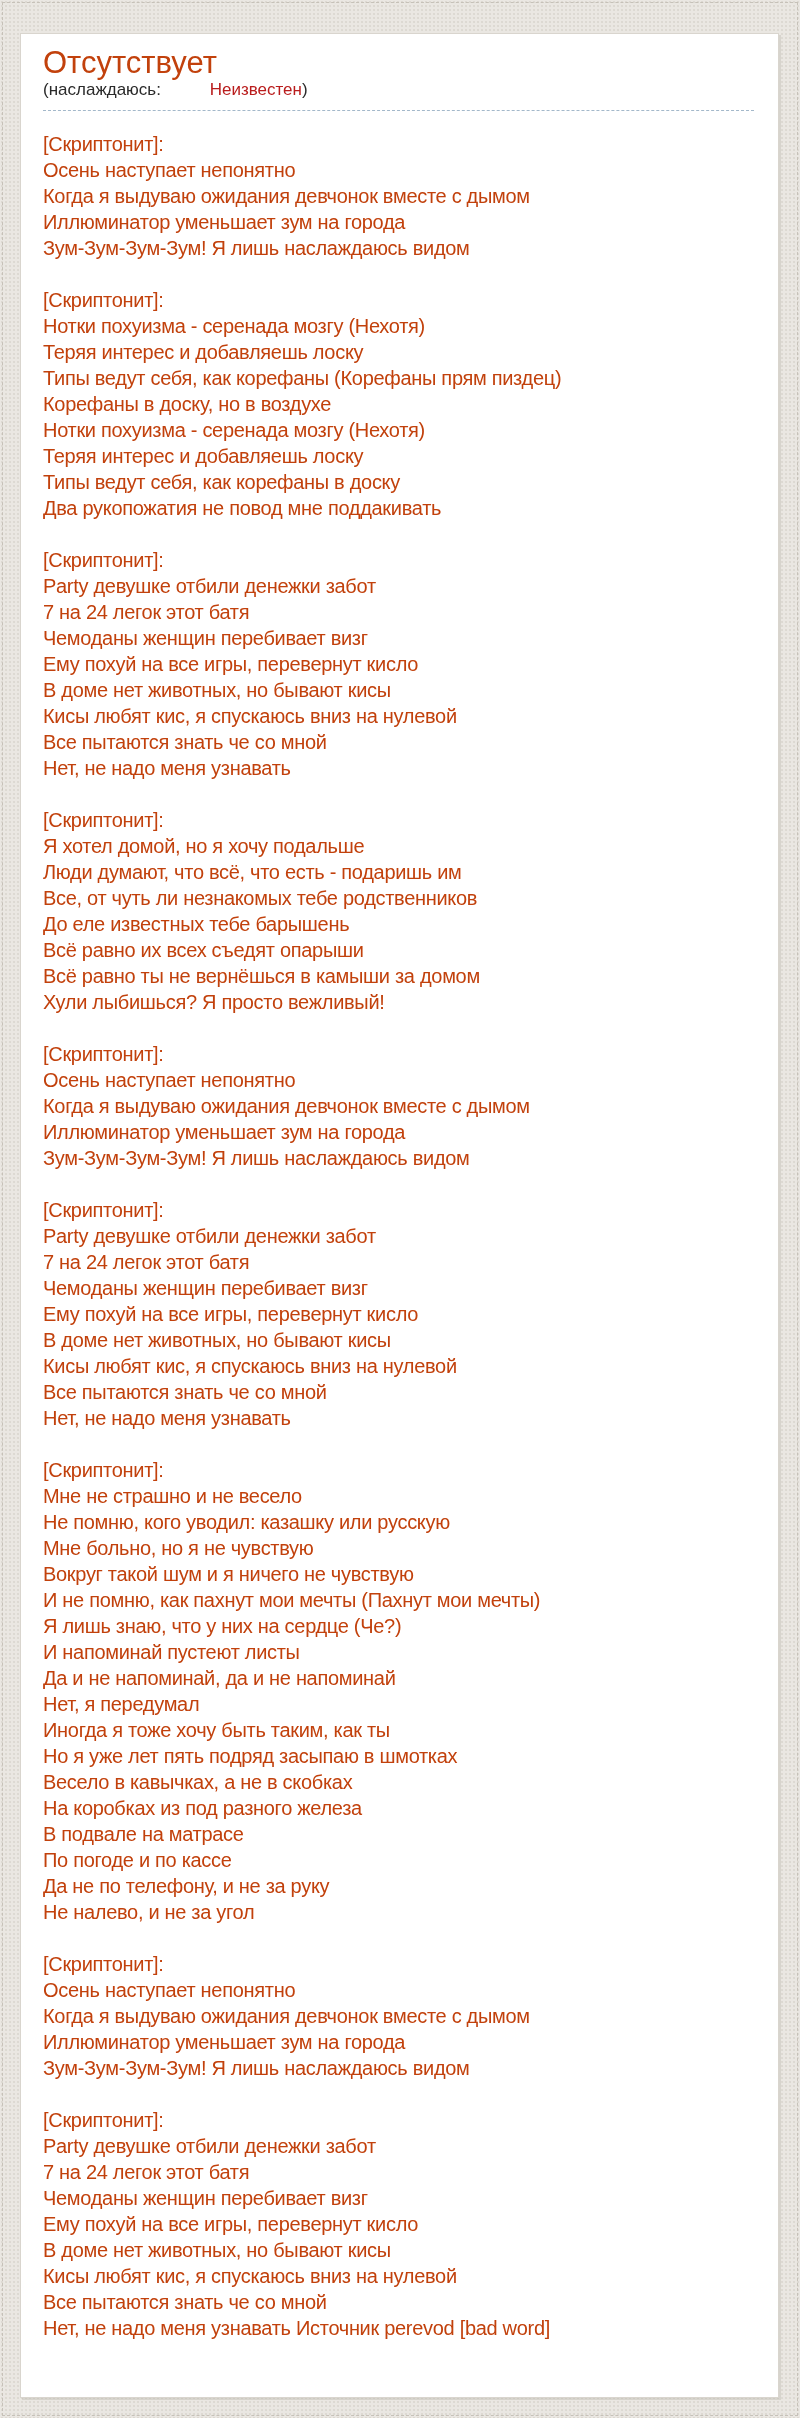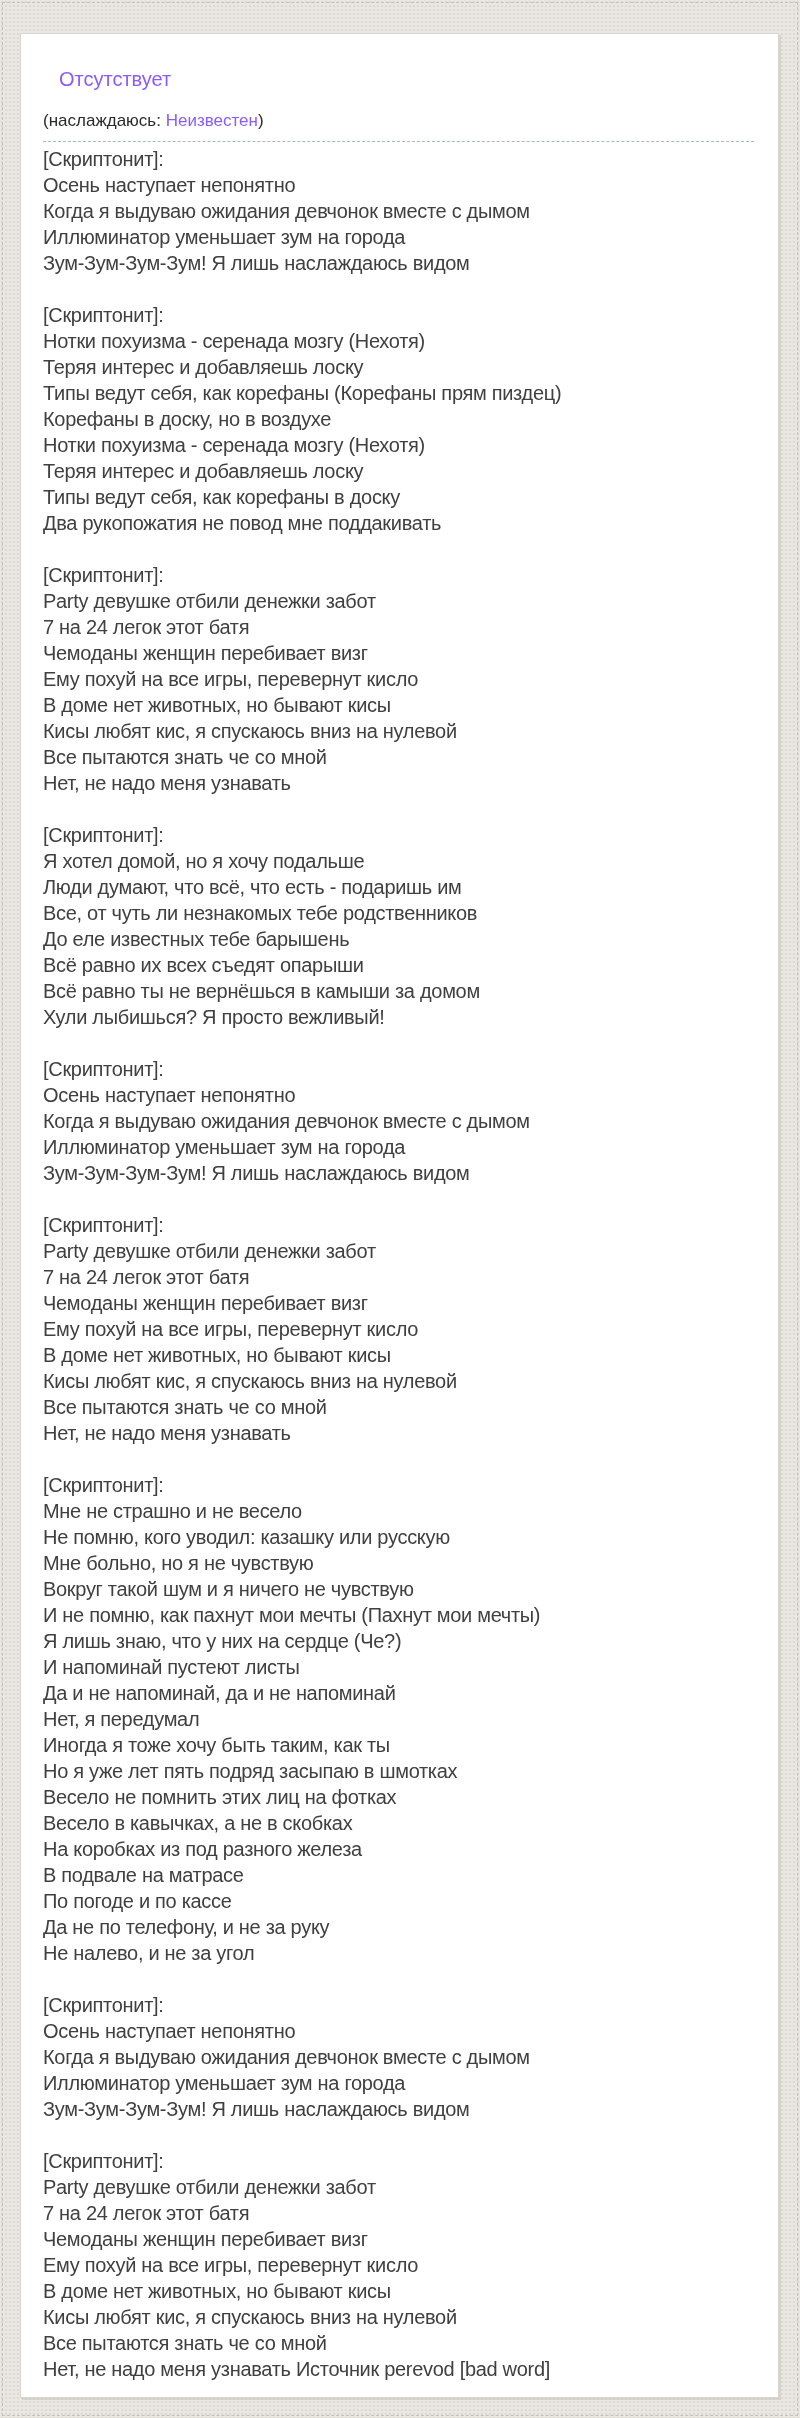--- a/index.html
+++ b/index.html
@@ -33,42 +33,43 @@
     border: 1px solid #d9d5ce;
     box-shadow: 2px 2px 0 rgba(160,154,144,0.25);
     box-sizing: border-box;
     padding: 14px 24px 30px 22px;
   }
   .song-header {
     padding-bottom: 9px;
     border-bottom: 1px dashed #a3b8ca;
   }
   .song-title {
-    margin: 16px;
-    font-size: 20px;
+    margin: 0;
+    font-size: 31px;
     font-weight: 400;
-    color: #8b5cf6;
+    color: #c2410c;
     line-height: 30px;
   }
   .song-subtitle {
     margin: 1px 0 0 0;
     font-size: 17px;
     color: #2a2a2a;
     line-height: 22px;
   }
   .artist-link {
-    color: #8b5cf6;
+    color: #b91c1c;
     text-decoration: none;
     cursor: pointer;
+    margin-left: 44px;
   }
   .lyrics {
-    margin-top: 4px;
+    margin-top: 20px;
     font-size: 20px;
     line-height: 26px;
-    color: #404040;
+    color: #c2410c;
     letter-spacing: -0.3px;
   }
   .stanza {
     margin: 0 0 26px 0;
   }
   .stanza:last-child {
     margin-bottom: 0;
   }
   .lyrics-line {
     white-space: nowrap;
@@ -149,21 +150,20 @@
         <div class="lyrics-line">Не помню, кого уводил: казашку или русскую</div>
         <div class="lyrics-line">Мне больно, но я не чувствую</div>
         <div class="lyrics-line">Вокруг такой шум и я ничего не чувствую</div>
         <div class="lyrics-line">И не помню, как пахнут мои мечты (Пахнут мои мечты)</div>
         <div class="lyrics-line">Я лишь знаю, что у них на сердце (Че?)</div>
         <div class="lyrics-line">И напоминай пустеют листы</div>
         <div class="lyrics-line">Да и не напоминай, да и не напоминай</div>
         <div class="lyrics-line">Нет, я передумал</div>
         <div class="lyrics-line">Иногда я тоже хочу быть таким, как ты</div>
         <div class="lyrics-line">Но я уже лет пять подряд засыпаю в шмотках</div>
-        <div class="lyrics-line">Весело не помнить этих лиц на фотках</div>
         <div class="lyrics-line">Весело в кавычках, а не в скобках</div>
         <div class="lyrics-line">На коробках из под разного железа</div>
         <div class="lyrics-line">В подвале на матрасе</div>
         <div class="lyrics-line">По погоде и по кассе</div>
         <div class="lyrics-line">Да не по телефону, и не за руку</div>
         <div class="lyrics-line">Не налево, и не за угол</div>
       </div>
       <div class="stanza">
         <div class="lyrics-line">[Скриптонит]:</div>
         <div class="lyrics-line">Осень наступает непонятно</div>

